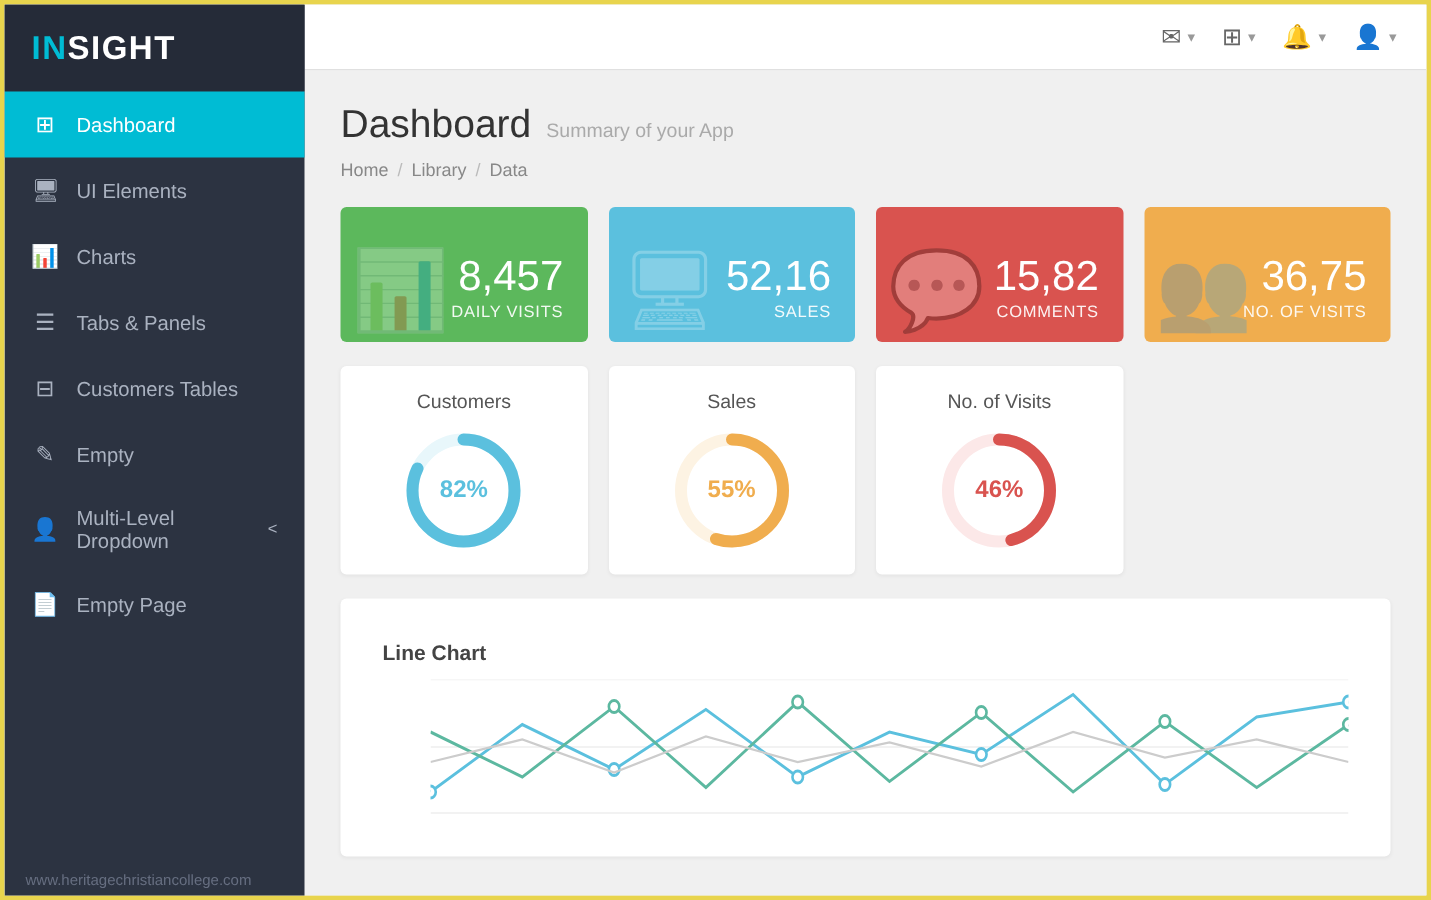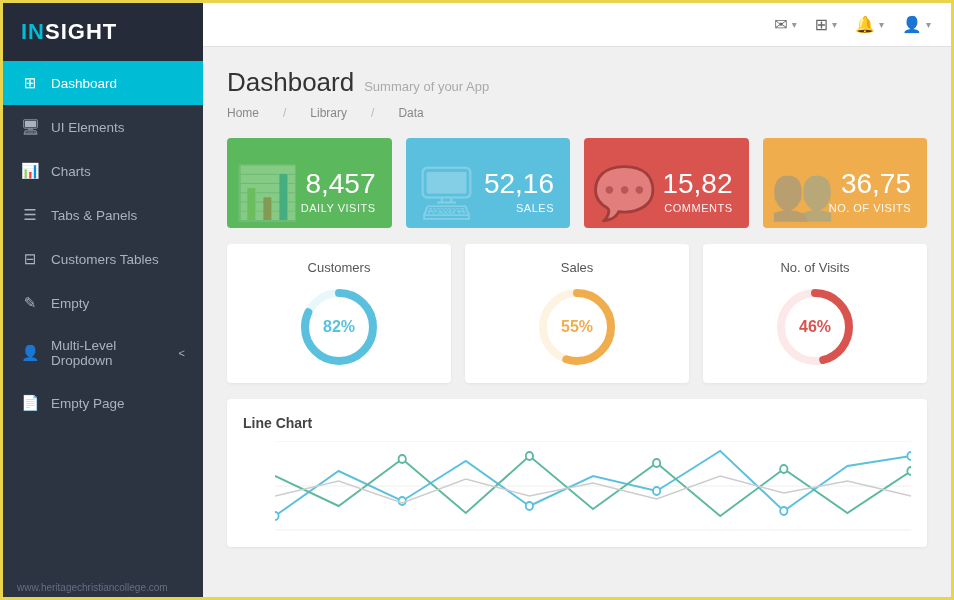--- a/index.html
+++ b/index.html
@@ -96,21 +96,21 @@
       gap: 10px;
       margin-bottom: 8px;
     }
     .page-title { font-size: 26px; font-weight: 300; color: #333; }
     .page-subtitle { font-size: 13px; color: #aaa; font-weight: 300; }
 
     
     .breadcrumb {
       display: flex;
       align-items: center;
-      gap: 24px;
+      gap: 6px;
       font-size: 12px;
       color: #888;
       margin-bottom: 18px;
     }
     .breadcrumb a { color: #888; text-decoration: none; }
     .breadcrumb .sep { color: #bbb; }
 
     
     .stat-cards {
       display: grid;
@@ -140,21 +140,21 @@
       position: absolute;
       left: 8px;
       bottom: 4px;
       opacity: 0.25;
       font-size: 52px;
     }
 
     
     .donut-panels {
       display: grid;
-      grid-template-columns: repeat(3, 1fr);
+      grid-template-columns: repeat(4, 1fr);
       gap: 14px;
       margin-bottom: 16px;
     }
     .donut-panel {
       background: white;
       border-radius: 4px;
       padding: 16px 12px 14px;
       display: flex;
       flex-direction: column;
       align-items: center;
@@ -168,21 +168,21 @@
       top: 50%; left: 50%;
       transform: translate(-50%, -50%);
       font-size: 16px;
       font-weight: 600;
     }
 
     
     .chart-section {
       background: white;
       border-radius: 4px;
-      padding: 16px;
+      padding: 28px;
       box-shadow: 0 1px 3px rgba(0,0,0,0.06);
     }
     .chart-title { font-size: 14px; font-weight: 600; color: #444; margin-bottom: 10px; }
     .chart-area { position: relative; height: 90px; }
     .chart-y-labels {
       position: absolute;
       left: 0; top: 0; bottom: 0;
       display: flex;
       flex-direction: column;
       justify-content: space-between;

